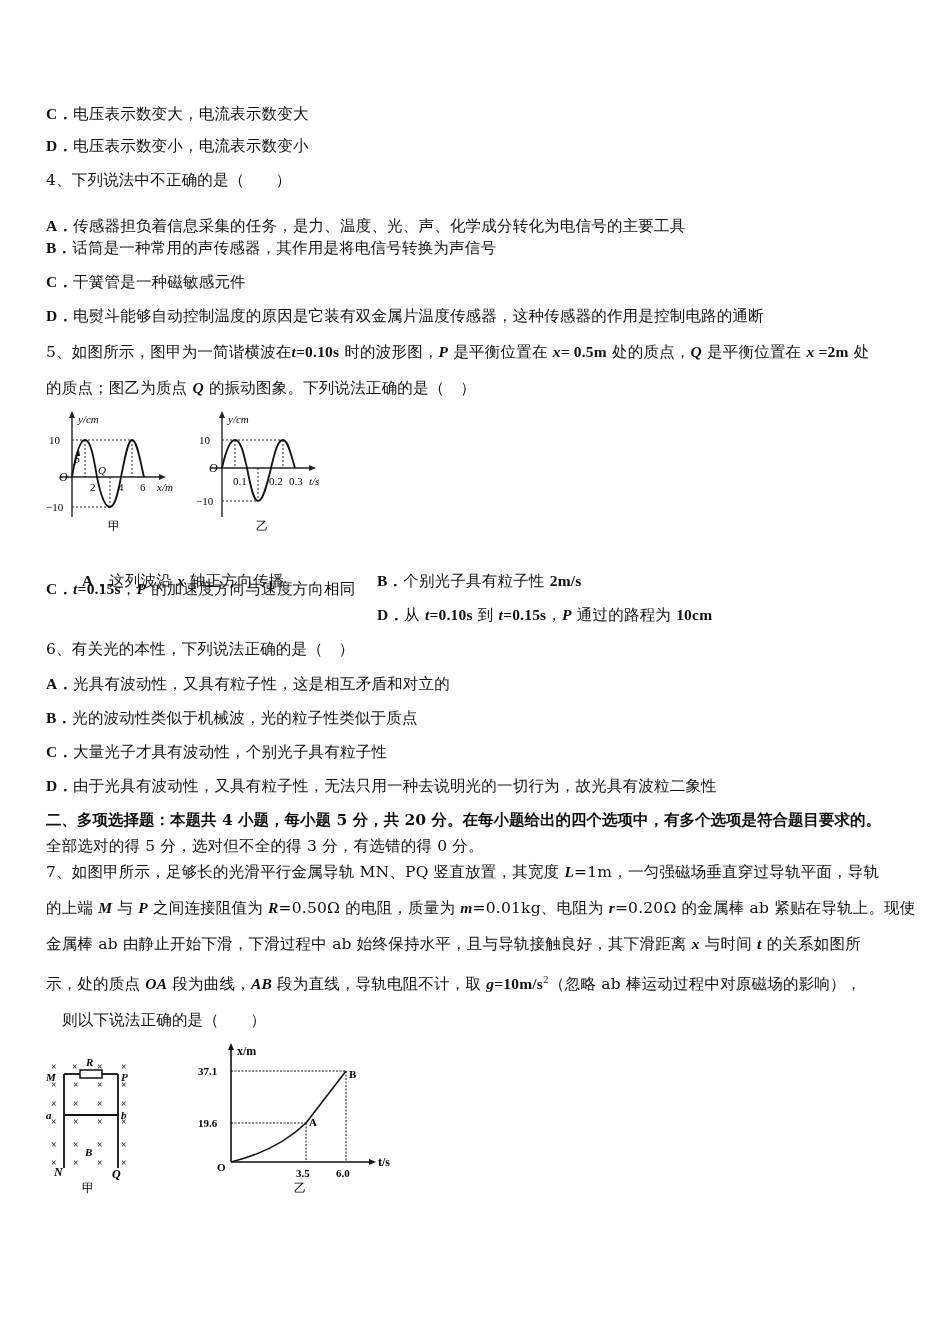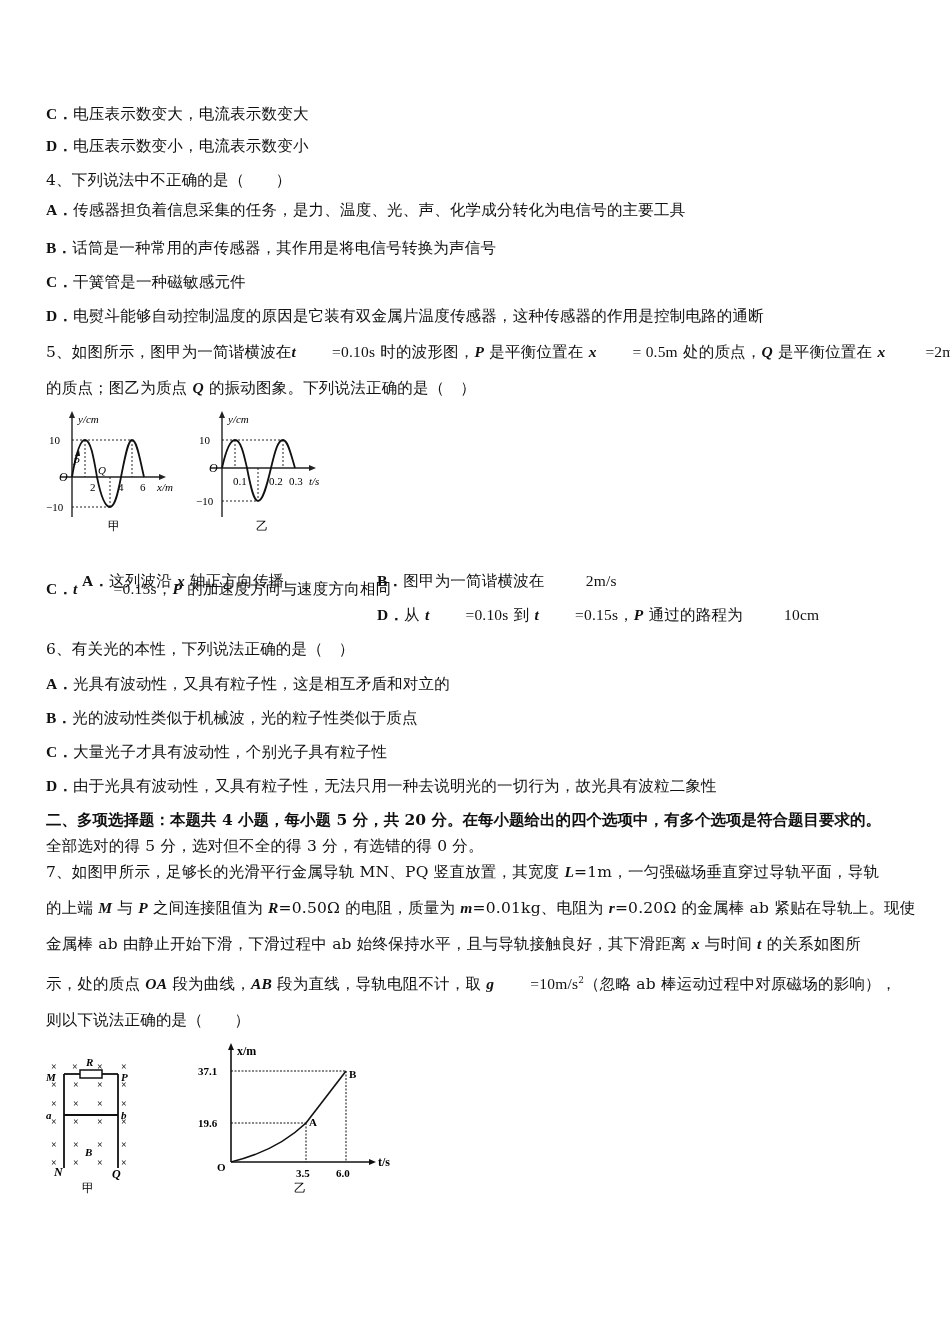--- a/index.html
+++ b/index.html
@@ -18,36 +18,36 @@
   .line {
     position: absolute;
     left: 46px;
     font-size: 15.5px;
     line-height: 20px;
     white-space: nowrap;
     letter-spacing: 0.2px;
   }
   .opt-letter { font-weight: bold; font-family: "Liberation Serif", serif; }
   .it { font-style: italic; font-weight: bold; font-family: "Liberation Serif", serif; }
-  .num { font-family: "Liberation Serif", serif; font-weight: normal; margin-left: 36px; }
+  .num { font-family: "Liberation Serif", serif; font-weight: bold; }
   .figure { position: absolute; }
   svg text { font-family: "Liberation Serif", serif; }
 </style>
 </head>
 <body>
 
 <div class="line" style="top:104px;">
   <span class="opt-letter">C．</span><span>电压表示数变大，电流表示数变大</span>
 </div>
 <div class="line" style="top:136px;">
   <span class="opt-letter">D．</span><span>电压表示数变小，电流表示数变小</span>
 </div>
 
 <div class="line" style="top:170px;">4、下列说法中不正确的是（　　）</div>
-<div class="line" style="top:200px;text-align:right;">
+<div class="line" style="top:216px;text-align:right;">
   <span class="opt-letter">A．</span><span>传感器担负着信息采集的任务，是力、温度、光、声、化学成分转化为电信号的主要工具</span>
 </div>
 <div class="line" style="top:238px;">
   <span class="opt-letter">B．</span><span>话筒是一种常用的声传感器，其作用是将电信号转换为声信号</span>
 </div>
 <div class="line" style="top:272px;">
   <span class="opt-letter">C．</span><span>干簧管是一种磁敏感元件</span>
 </div>
 <div class="line" style="top:306px;">
   <span class="opt-letter">D．</span><span>电熨斗能够自动控制温度的原因是它装有双金属片温度传感器，这种传感器的作用是控制电路的通断</span>
@@ -114,21 +114,21 @@
     <text x="94" y="80" font-size="11">0.3</text>
     <text x="114" y="80" font-size="11" font-style="italic">t/s</text>
     <text x="61" y="125" font-size="12">乙</text>
   </svg>
 </div>
 
 <div class="line" style="top:571px;margin-left:36px;">
   <span class="opt-letter">A．</span><span>这列波沿 </span><span class="it">x</span><span> 轴正方向传播</span>
 </div>
 <div class="line" style="top:571px; left:377px;">
-  <span class="opt-letter">B．</span><span>图甲为一简谐横波在 </span><span class="num">2m/s</span>
+  <span class="opt-letter">B．</span><span>个别光子具有粒子性 </span><span class="num">2m/s</span>
 </div>
 <div class="line" style="top:579px;">
   <span class="opt-letter">C．</span><span class="it">t</span><span class="num">=0.15s</span><span>，</span><span class="it">P</span><span> 的加速度方向与速度方向相同</span>
 </div>
 <div class="line" style="top:605px; left:377px;">
   <span class="opt-letter">D．</span><span>从 </span><span class="it">t</span><span class="num">=0.10s</span><span> 到 </span><span class="it">t</span><span class="num">=0.15s</span><span>，</span><span class="it">P</span><span> 通过的路程为 </span><span class="num">10cm</span>
 </div>
 
 <div class="line" style="top:639px;">6、有关光的本性，下列说法正确的是（　）</div>
 <div class="line" style="top:674px;">
@@ -152,21 +152,21 @@
 </div>
 <div class="line" style="top:898px;">
   <span>的上端 </span><span class="it">M</span><span> 与 </span><span class="it">P</span><span> 之间连接阻值为 </span><span class="it">R</span><span>=0.50Ω 的电阻，质量为 </span><span class="it">m</span><span>=0.01kg、电阻为 </span><span class="it">r</span><span>=0.20Ω 的金属棒 ab 紧贴在导轨上。现使</span>
 </div>
 <div class="line" style="top:934px;">
   <span>金属棒 ab 由静止开始下滑，下滑过程中 ab 始终保持水平，且与导轨接触良好，其下滑距离 </span><span class="it">x</span><span> 与时间 </span><span class="it">t</span><span> 的关系如图所</span>
 </div>
 <div class="line" style="top:970px;">
   <span>示，处的质点 </span><span class="it">OA</span><span> 段为曲线，</span><span class="it">AB</span><span> 段为直线，导轨电阻不计，取 </span><span class="it">g</span><span class="num">=10m/s</span><sup style="font-size:9px;">2</sup><span>（忽略 ab 棒运动过程中对原磁场的影响），</span>
 </div>
-<div class="line" style="top:1010px;">则以下说法正确的是（　　）</div>
+<div class="line" style="top:1010px;margin-left:16px;">则以下说法正确的是（　　）</div>
 
 <div class="figure" style="left:40px; top:1050px; width:100px; height:145px;">
   <svg width="100" height="145" viewBox="0 0 100 145">
 
     <line x1="24" y1="24" x2="24" y2="118" stroke="#111" stroke-width="1.8"></line>
     <line x1="78" y1="24" x2="78" y2="118" stroke="#111" stroke-width="1.8"></line>
 
     <line x1="24" y1="24" x2="40" y2="24" stroke="#111" stroke-width="1.8"></line>
     <rect x="40" y="20" width="22" height="8" fill="#fff" stroke="#111" stroke-width="1.5"></rect>
     <line x1="62" y1="24" x2="78" y2="24" stroke="#111" stroke-width="1.8"></line>

